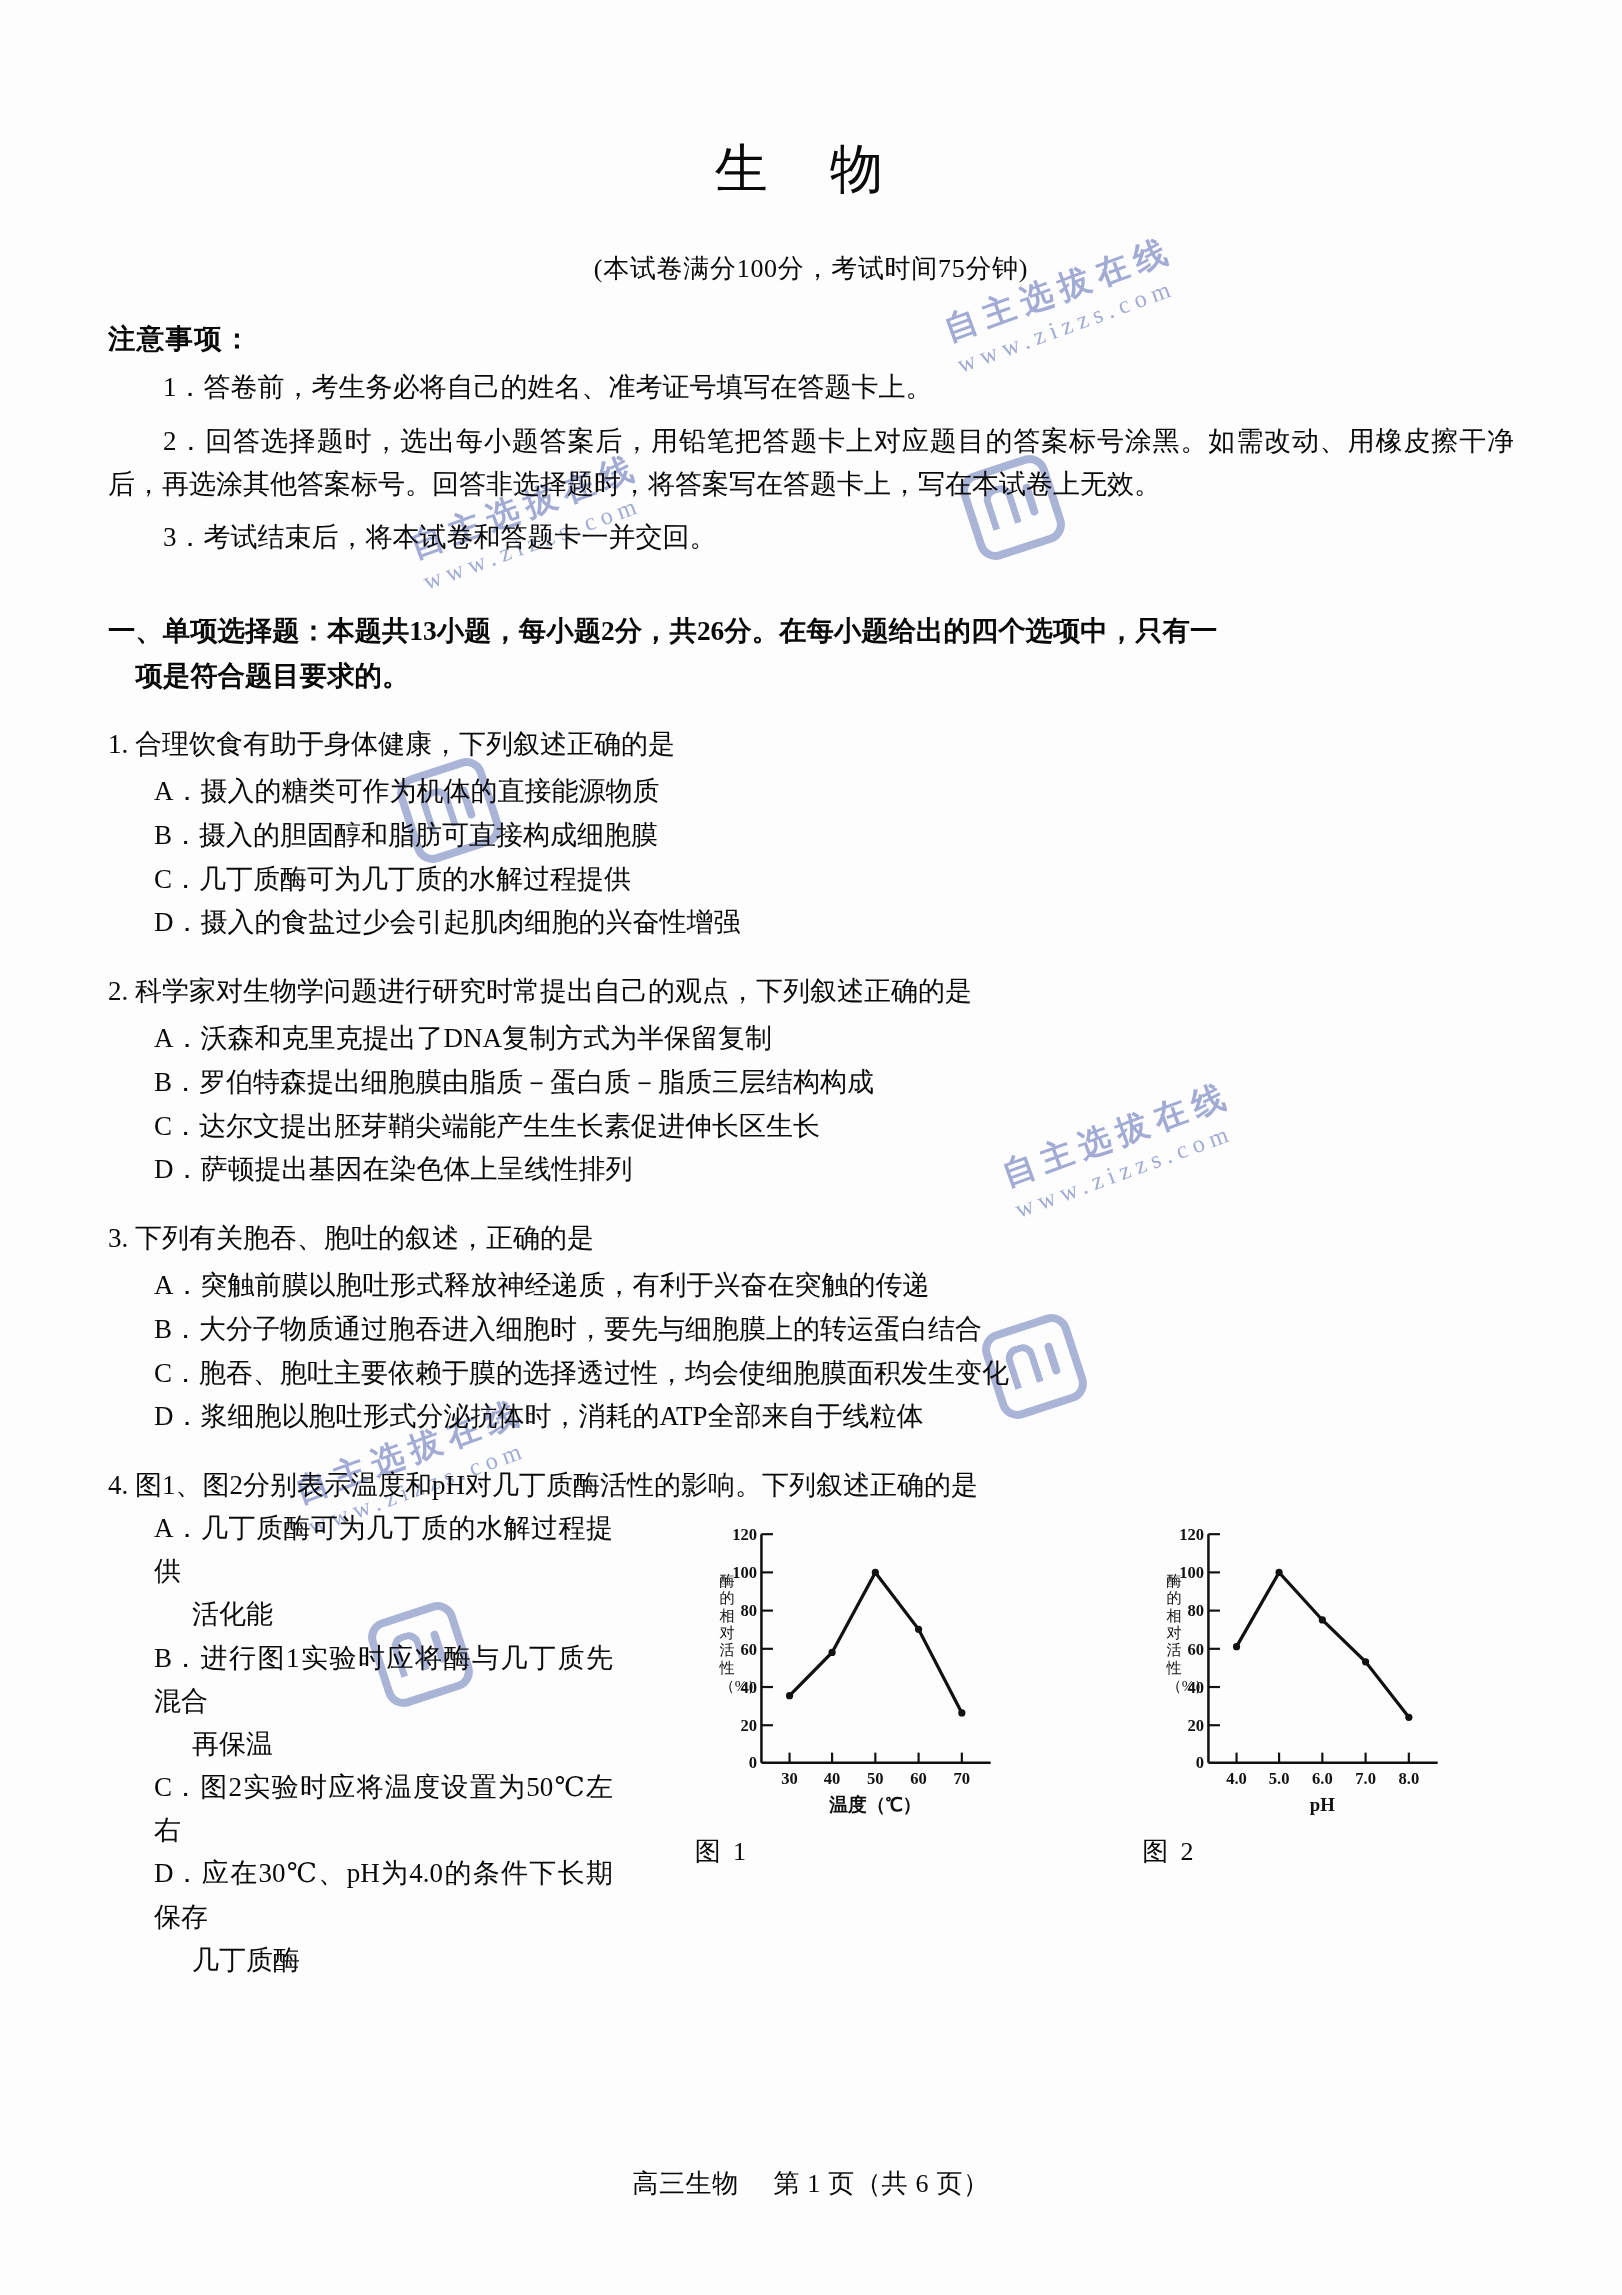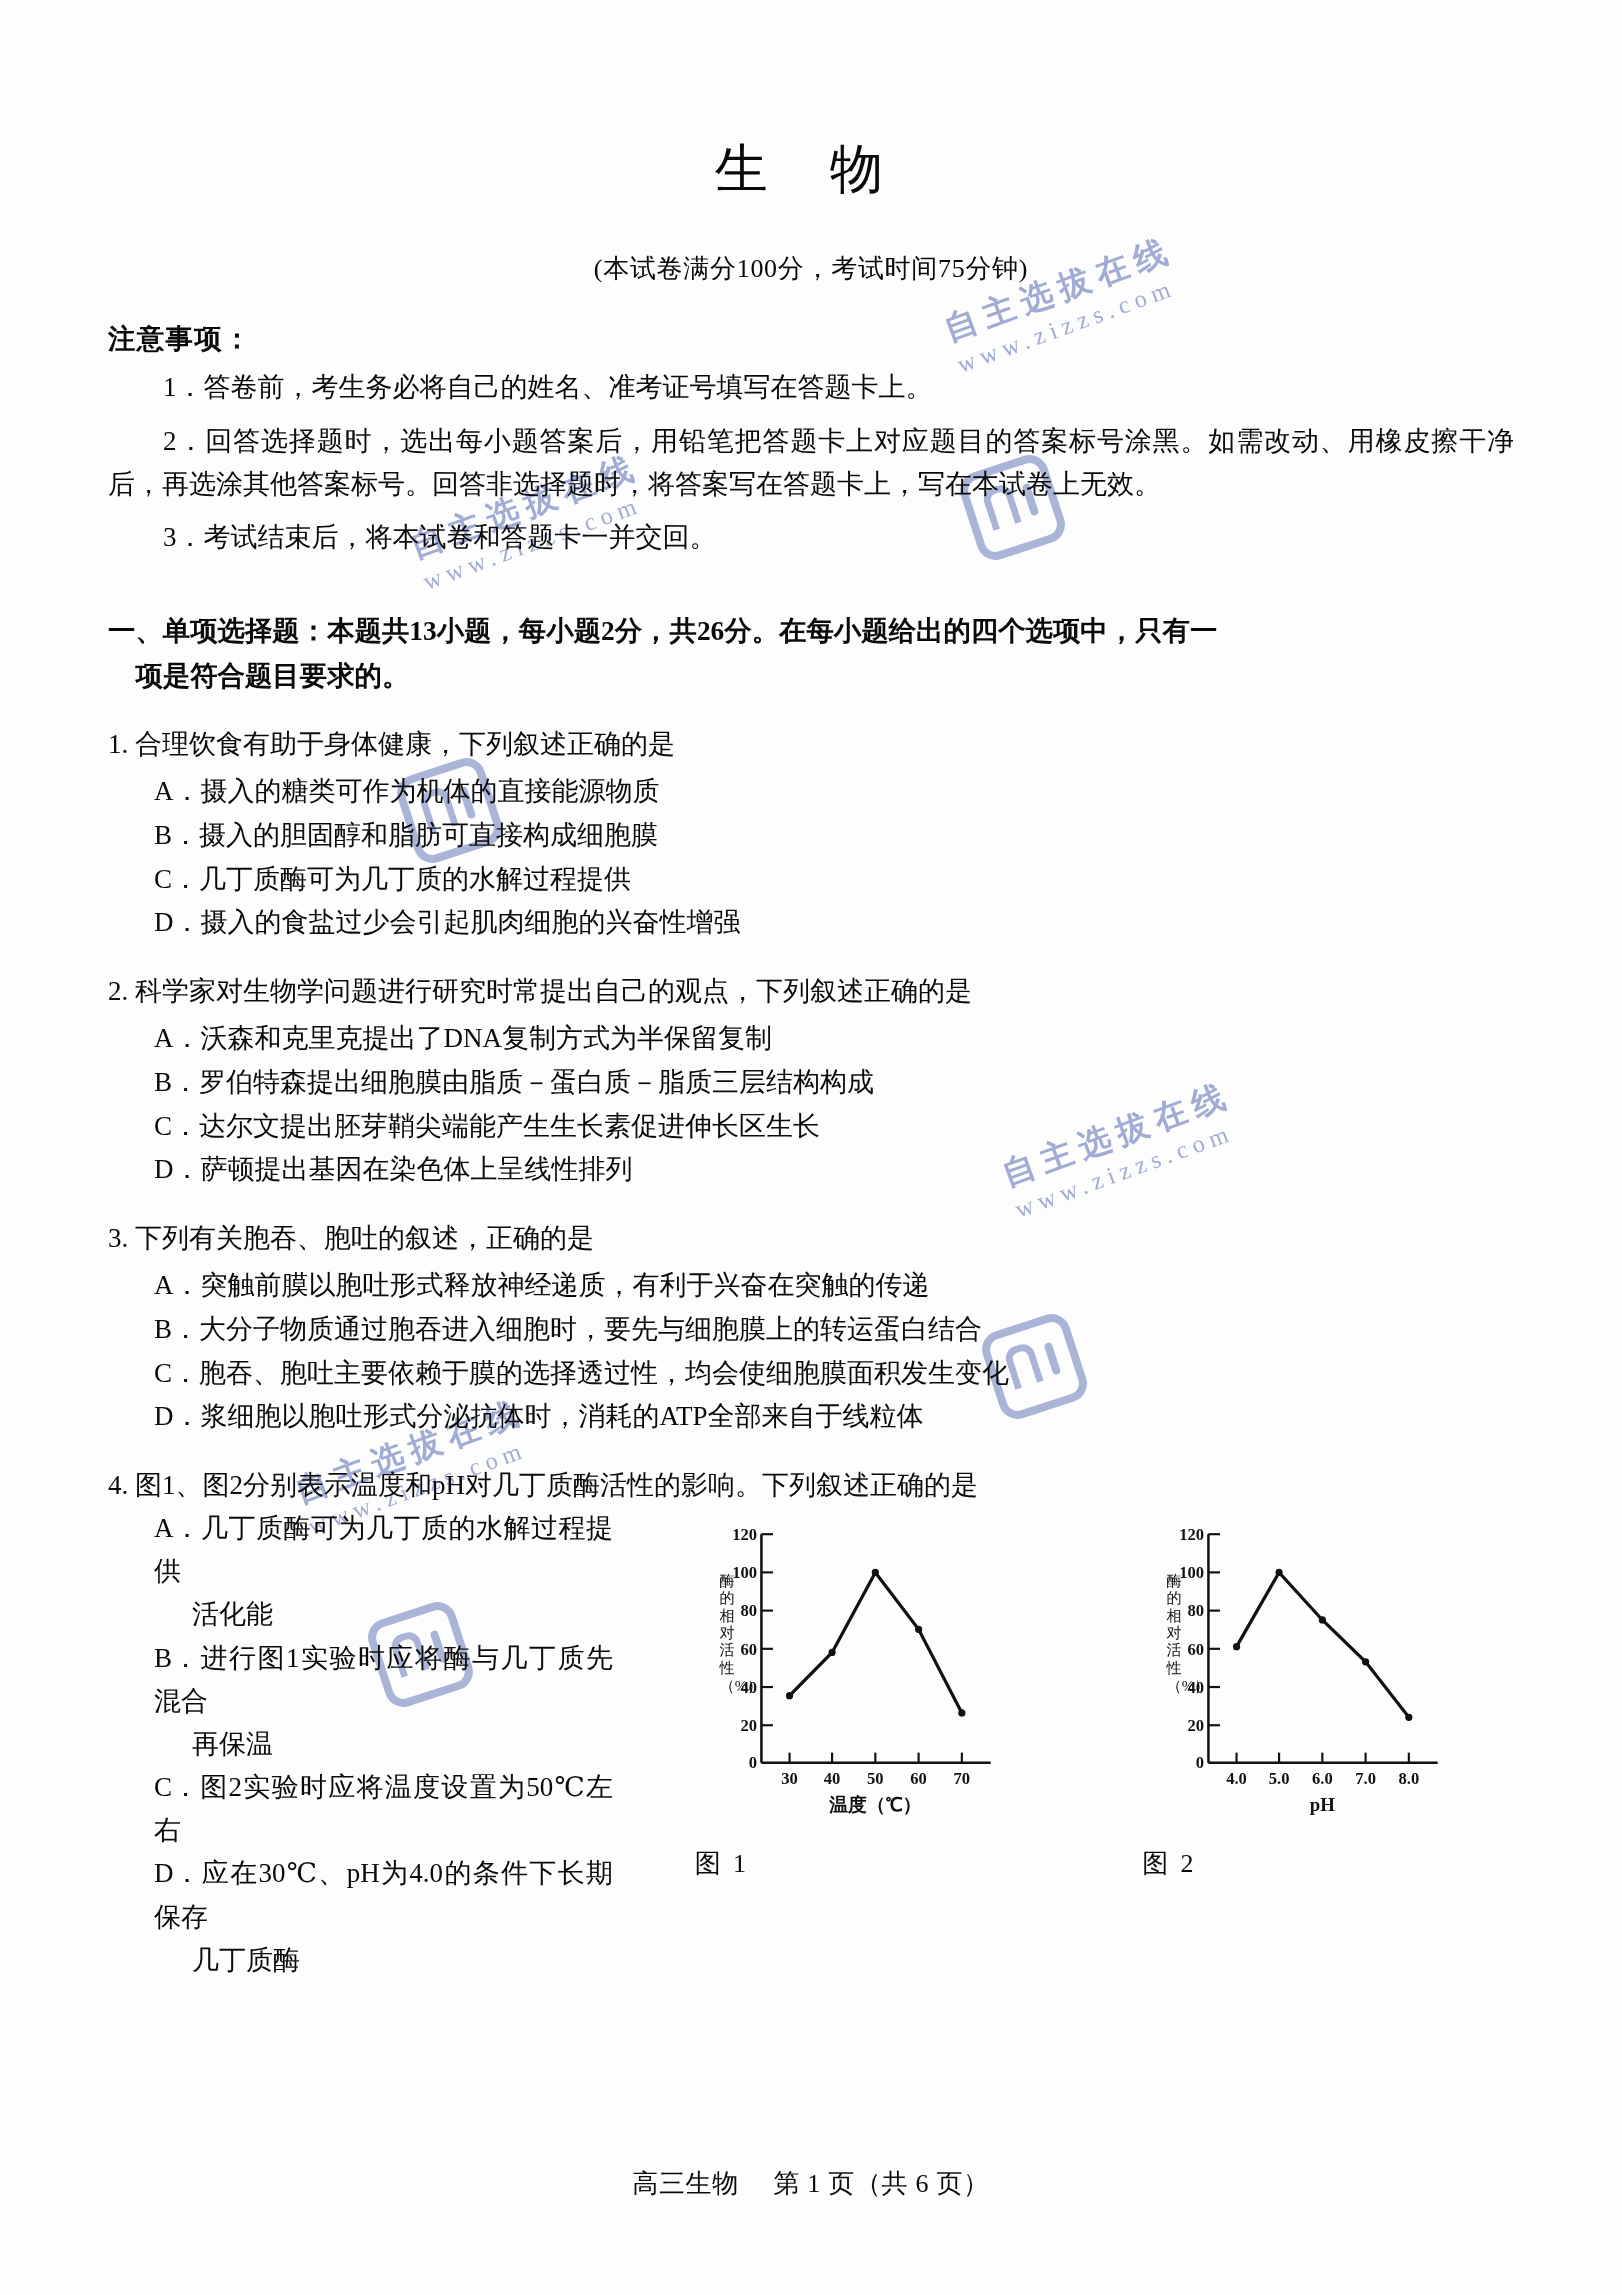--- a/index.html
+++ b/index.html
@@ -172,21 +172,21 @@
     display: flex;
     justify-content: space-around;
     gap: 7.2px;
     padding-top: 7.2px;
   }
 
   .chart-block {
   }
   .chart-caption {
     font-size: 26px;
-    margin-top: 20px;
+    margin-top: 8px;
     letter-spacing: 2.9px;
   }
 
   .footer {
     position: absolute;
     bottom: 94px;
     left: 0;
     right: 0;
     text-align: center;
     font-size: 26px;

